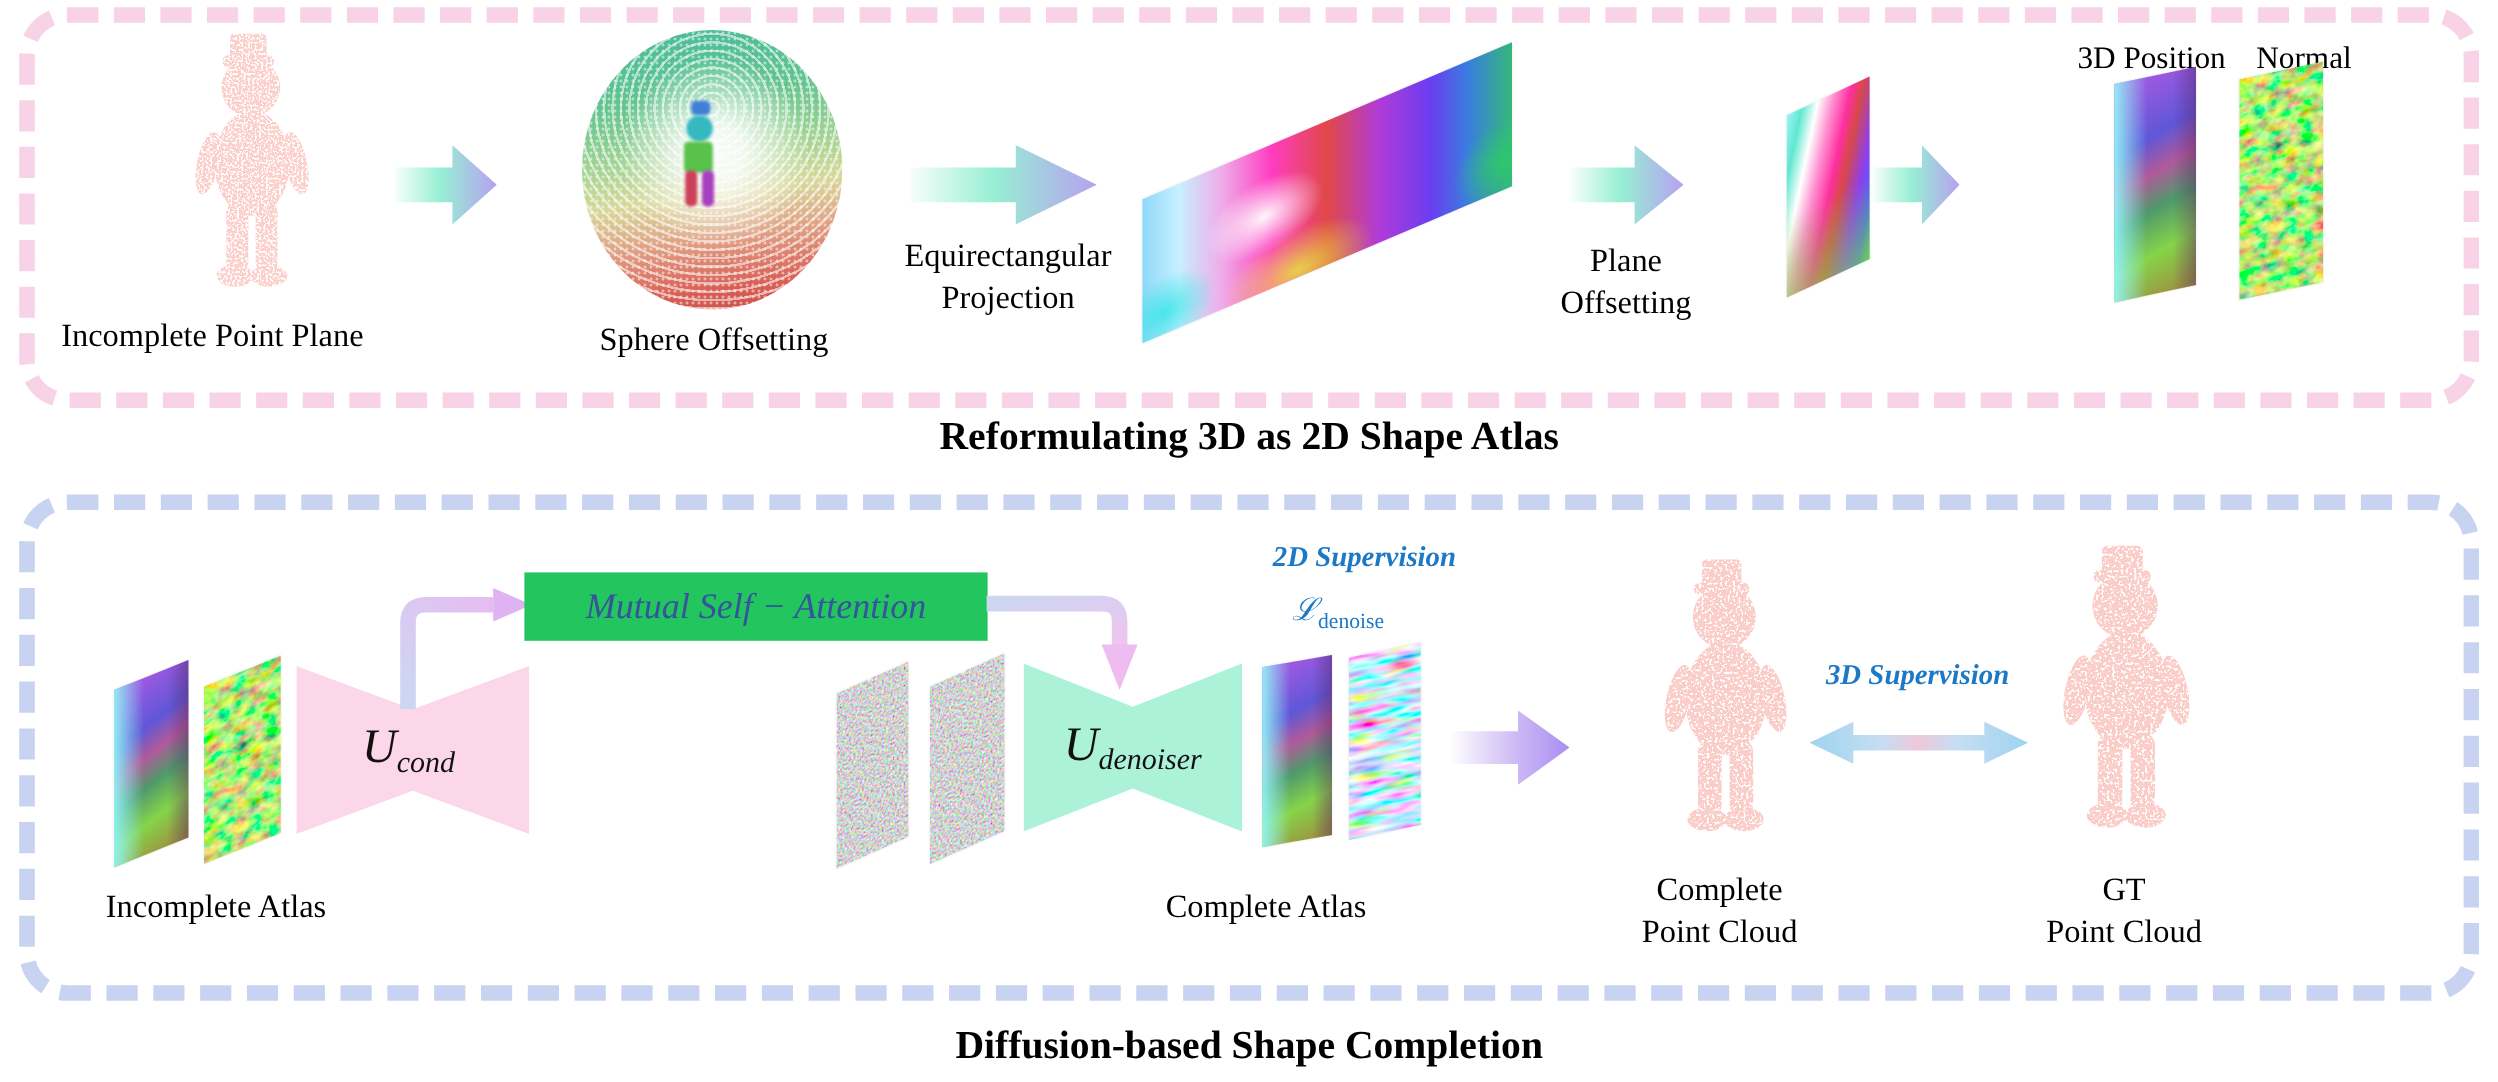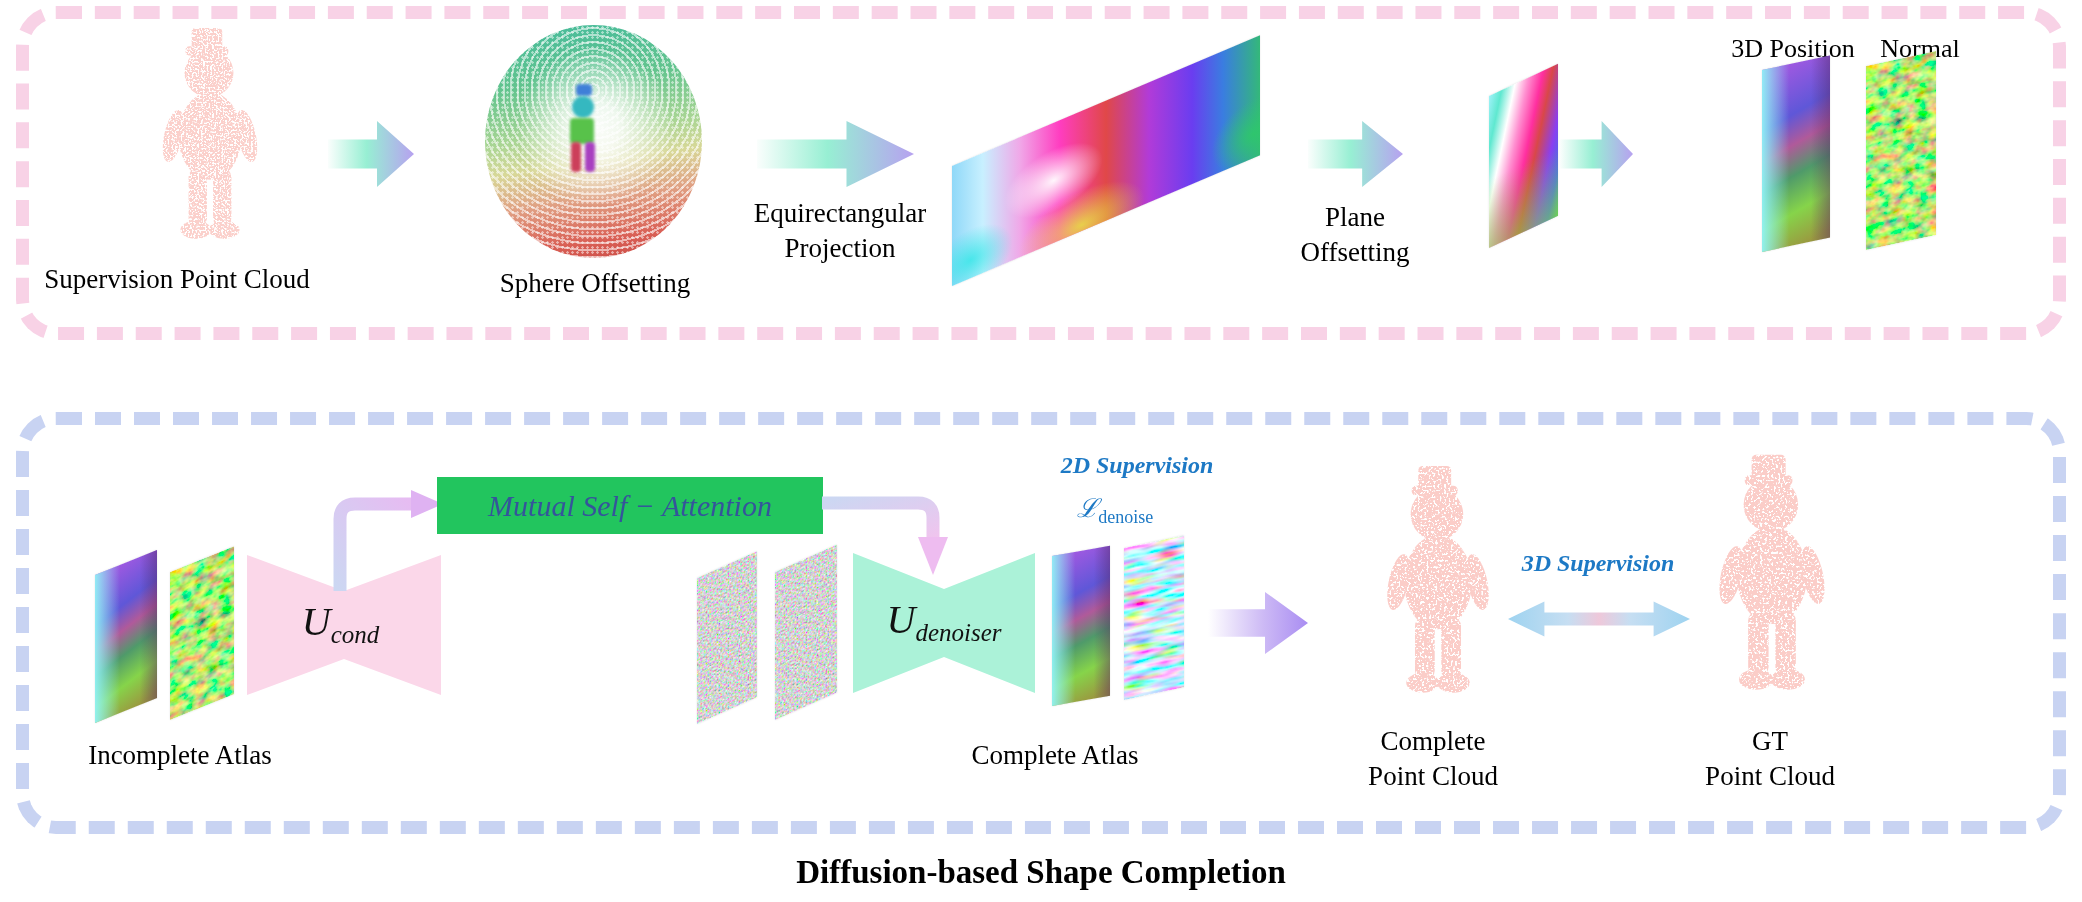--- a/index.html
+++ b/index.html
@@ -102,21 +102,21 @@
         <ellipse cx="66" cy="198" rx="15" ry="9"></ellipse>
       </g>
     </defs>
   </svg>
 
   <div class="box box-pink"></div>
 
   <svg style="position:absolute;left:122px;top:28px" width="176" height="214" viewBox="0 0 104 210">
     <use href="#doll-shape" fill="#f8a9a2" filter="url(#f-speckle-sparse)"></use>
   </svg>
-  <div class="lbl" style="left:32px;top:262px;width:290px">Supervision Point Cloud</div>
+  <div class="lbl" style="left:32px;top:262px;width:290px">Incomplete Point Plane</div>
 
   <div class="arrow-r" style="left:328px;top:121px;width:86px;height:66px"></div>
 
   <div class="sphere" style="left:485px;top:25px;width:217px;height:233px"></div>
   <div class="blob" style="left:576px;top:84px;width:16px;height:12px;background:#3f7fd8"></div>
   <div class="blob" style="left:572px;top:96px;width:22px;height:22px;background:#35b8c0;border-radius:50%"></div>
   <div class="blob" style="left:570px;top:118px;width:24px;height:26px;background:#58c24a"></div>
   <div class="blob" style="left:571px;top:142px;width:10px;height:30px;background:#cc3f5a"></div>
   <div class="blob" style="left:585px;top:142px;width:10px;height:30px;background:#a83fc0"></div>
   <div class="lbl" style="left:455px;top:266px;width:280px">Sphere Offsetting</div>
@@ -142,20 +142,21 @@
   <div class="lbl" style="left:1722px;top:32px;width:142px;font-size:26px">3D Position</div>
   <div class="lbl" style="left:1872px;top:32px;width:96px;font-size:26px">Normal</div>
 
   <div class="plane grad-pos" style="left:1762px;top:70px;width:68px;height:182px;transform:skewY(-12deg)"></div>
   <div class="plane" style="left:1866px;top:66px;width:70px;height:184px;transform:skewY(-12deg)">
     <svg viewBox="0 0 70 184" preserveAspectRatio="none">
         <rect width="70" height="184" filter="url(#f-noise-normal)"></rect>
       </svg>
   </div>
 
+  <div class="title" style="top:346px">Reformulating 3D as 2D Shape Atlas</div>
 
   <div class="box box-blue"></div>
 
   <div class="plane grad-pos" style="left:95px;top:575px;width:62px;height:148px;transform:skewY(-22deg)"></div>
   <div class="plane" style="left:170px;top:572px;width:64px;height:148px;transform:skewY(-22deg)">
     <svg viewBox="0 0 64 148" preserveAspectRatio="none">
         <rect width="64" height="148" filter="url(#f-noise-normal)"></rect>
       </svg>
   </div>
   <div class="lbl" style="left:40px;top:738px;width:280px">Incomplete Atlas</div>

